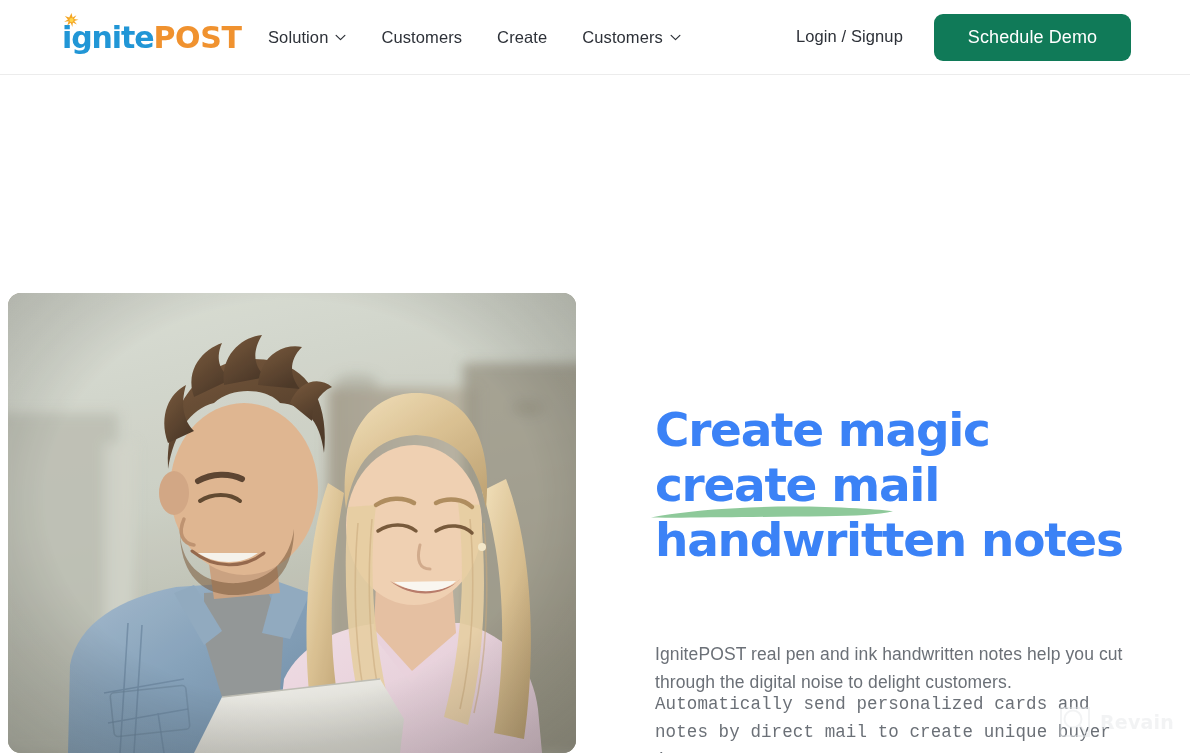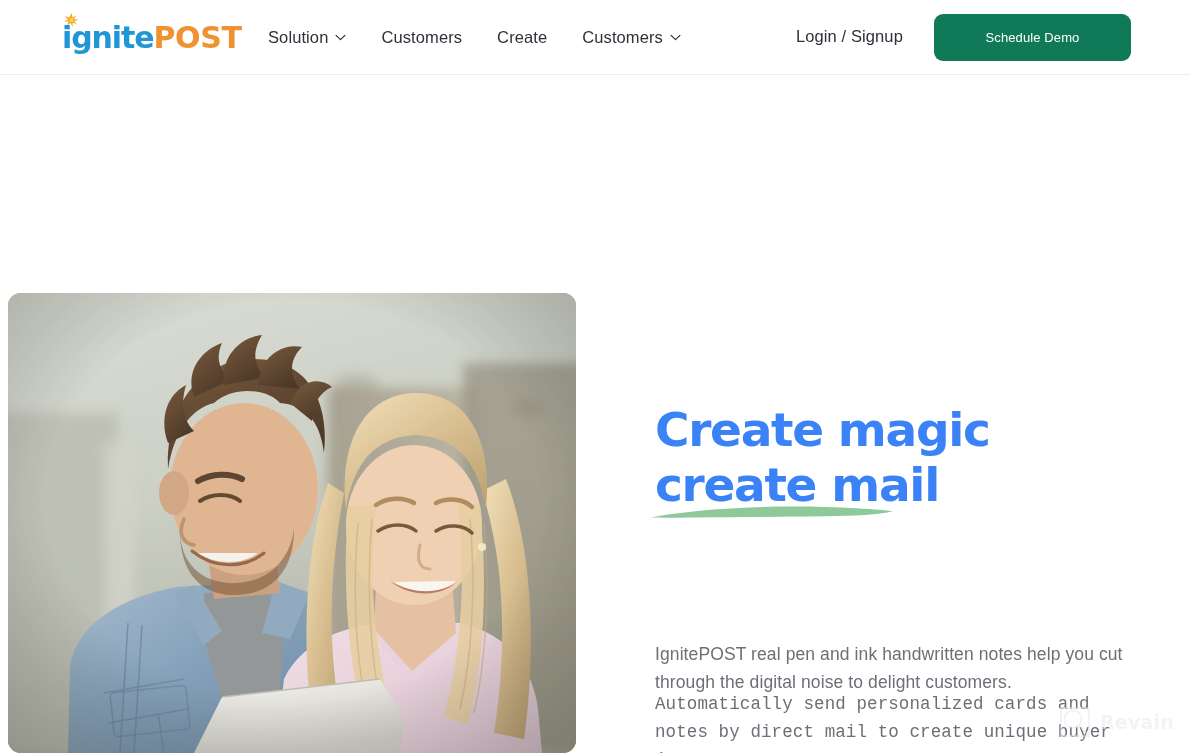--- a/index.html
+++ b/index.html
@@ -97,21 +97,21 @@
     position: absolute;
     left: 934px;
     top: 14px;
     width: 197px;
     height: 47px;
     background: #107a58;
     border: none;
     border-radius: 9px;
     color: #ffffff;
     font-family: "Liberation Sans", sans-serif;
-    font-size: 13px;
+    font-size: 18px;
     letter-spacing: 0.1px;
     cursor: pointer;
     display: flex;
     align-items: center;
     justify-content: center;
   }
 
   
   .hero { position: absolute; top: 75px; left: 0; width: 1190px; height: 678px; }
 
@@ -385,20 +385,21 @@
   <div class="hero-copy">
 
     <h1 class="hero-title">
       <span>Create magic</span><br>
       <span class="title-hl">
         <span>create</span>
         <svg class="stroke" viewBox="0 0 246 17">
           <path d="M2 14.4 C46 6.2 110 2.2 176 4.0 C206 4.8 228 6.4 244 8.2 C230 11.6 206 13.0 176 13.2 C110 13.7 48 15.2 2 14.4 Z" fill="#8ec99a"></path>
         </svg>
       </span><span> mail</span><br>
+      <span>handwritten notes</span>
     </h1>
 
     <p class="hero-sub p1">IgnitePOST real pen and ink handwritten notes help you cut through the digital noise to delight customers.</p>
     <p class="hero-sub p2">Automatically send personalized cards and notes by direct mail to create unique buyer journeys.</p>
 
   </div>
 
   <div class="watermark">
     <svg width="34" height="34" viewBox="0 0 34 34">
       <path d="M3 3 H31 V31 H3 Z" fill="none" stroke="#e6e8ea" stroke-width="2"></path>

